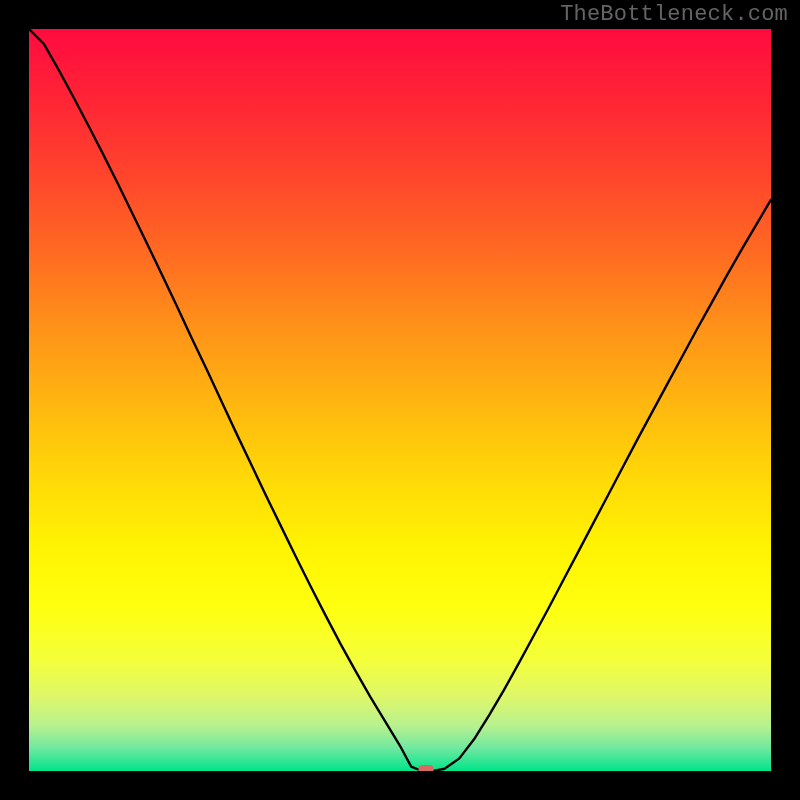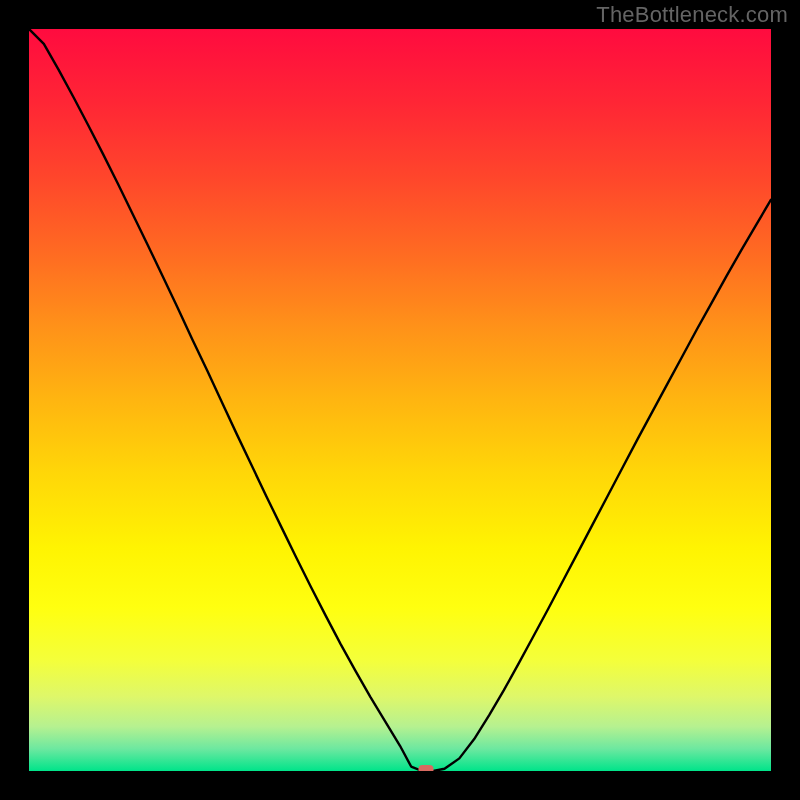--- a/index.html
+++ b/index.html
@@ -9,20 +9,21 @@
     height: 800px;
     background: #000;
     overflow: hidden;
     font-family: Arial, Helvetica, sans-serif;
   }
   .frame {
     position: relative;
     width: 800px;
     height: 800px;
     background: #000;
+    font-family: Liberation Mono, monospace;
   }
   .watermark {
     position: absolute;
     top: 2px;
     right: 12px;
     color: #646464;
     font-size: 22px;
     font-weight: 400;
     letter-spacing: 0.2px;
     z-index: 10;

